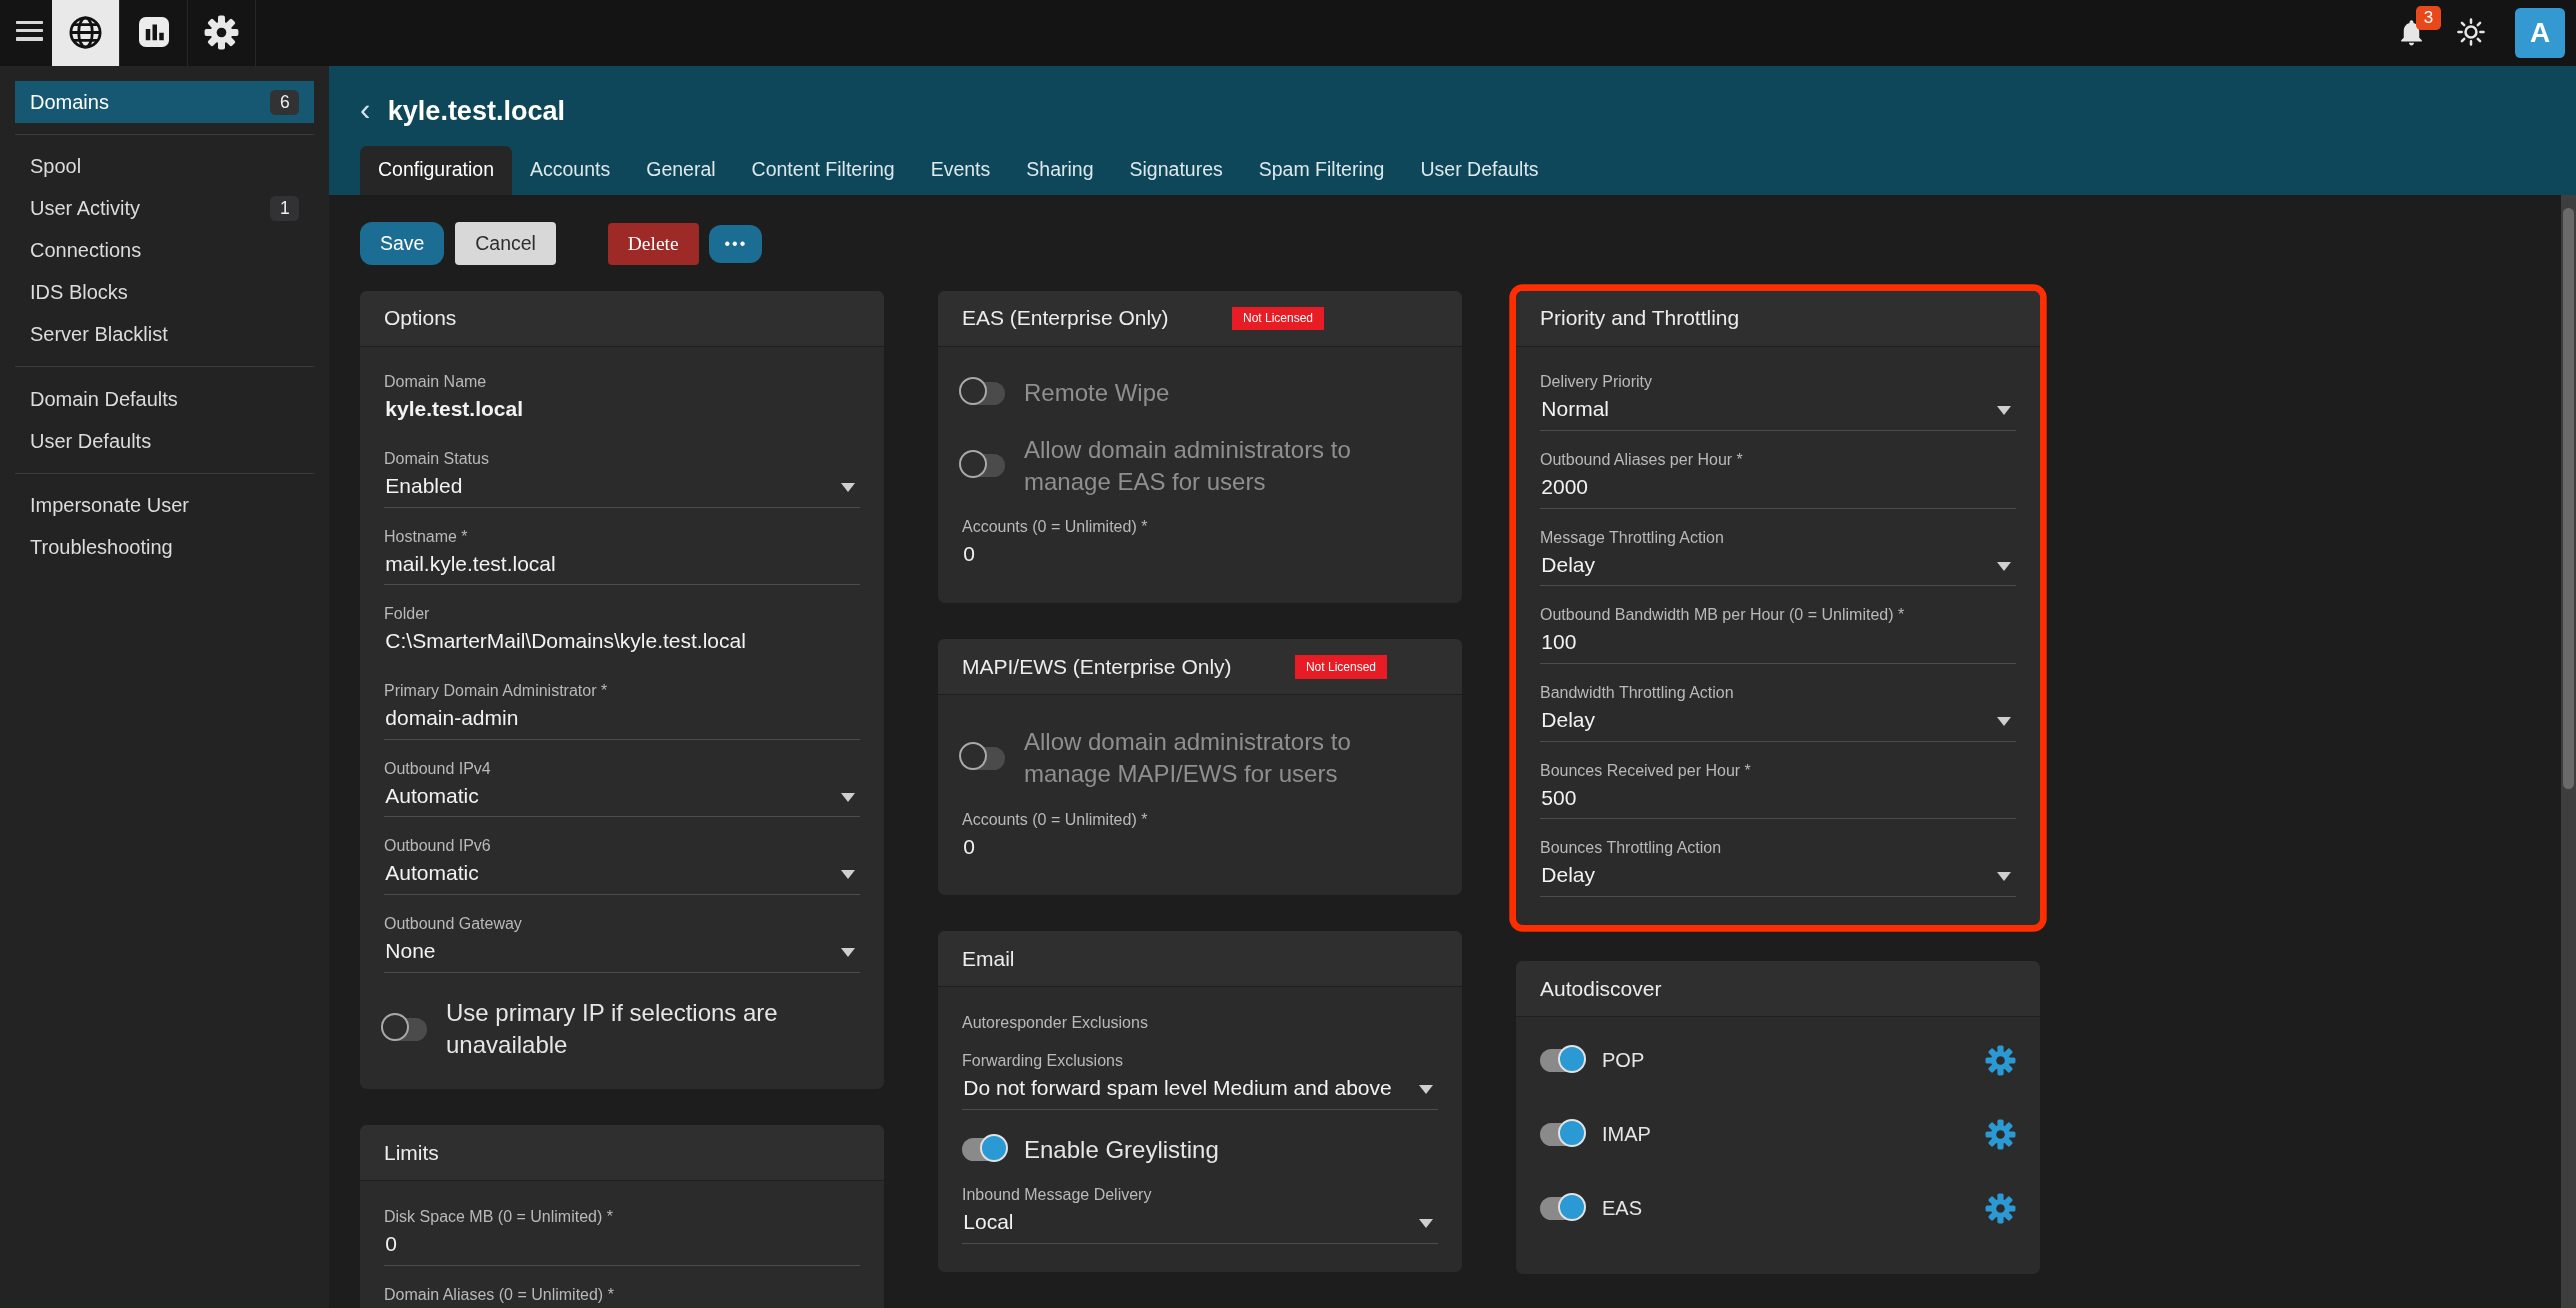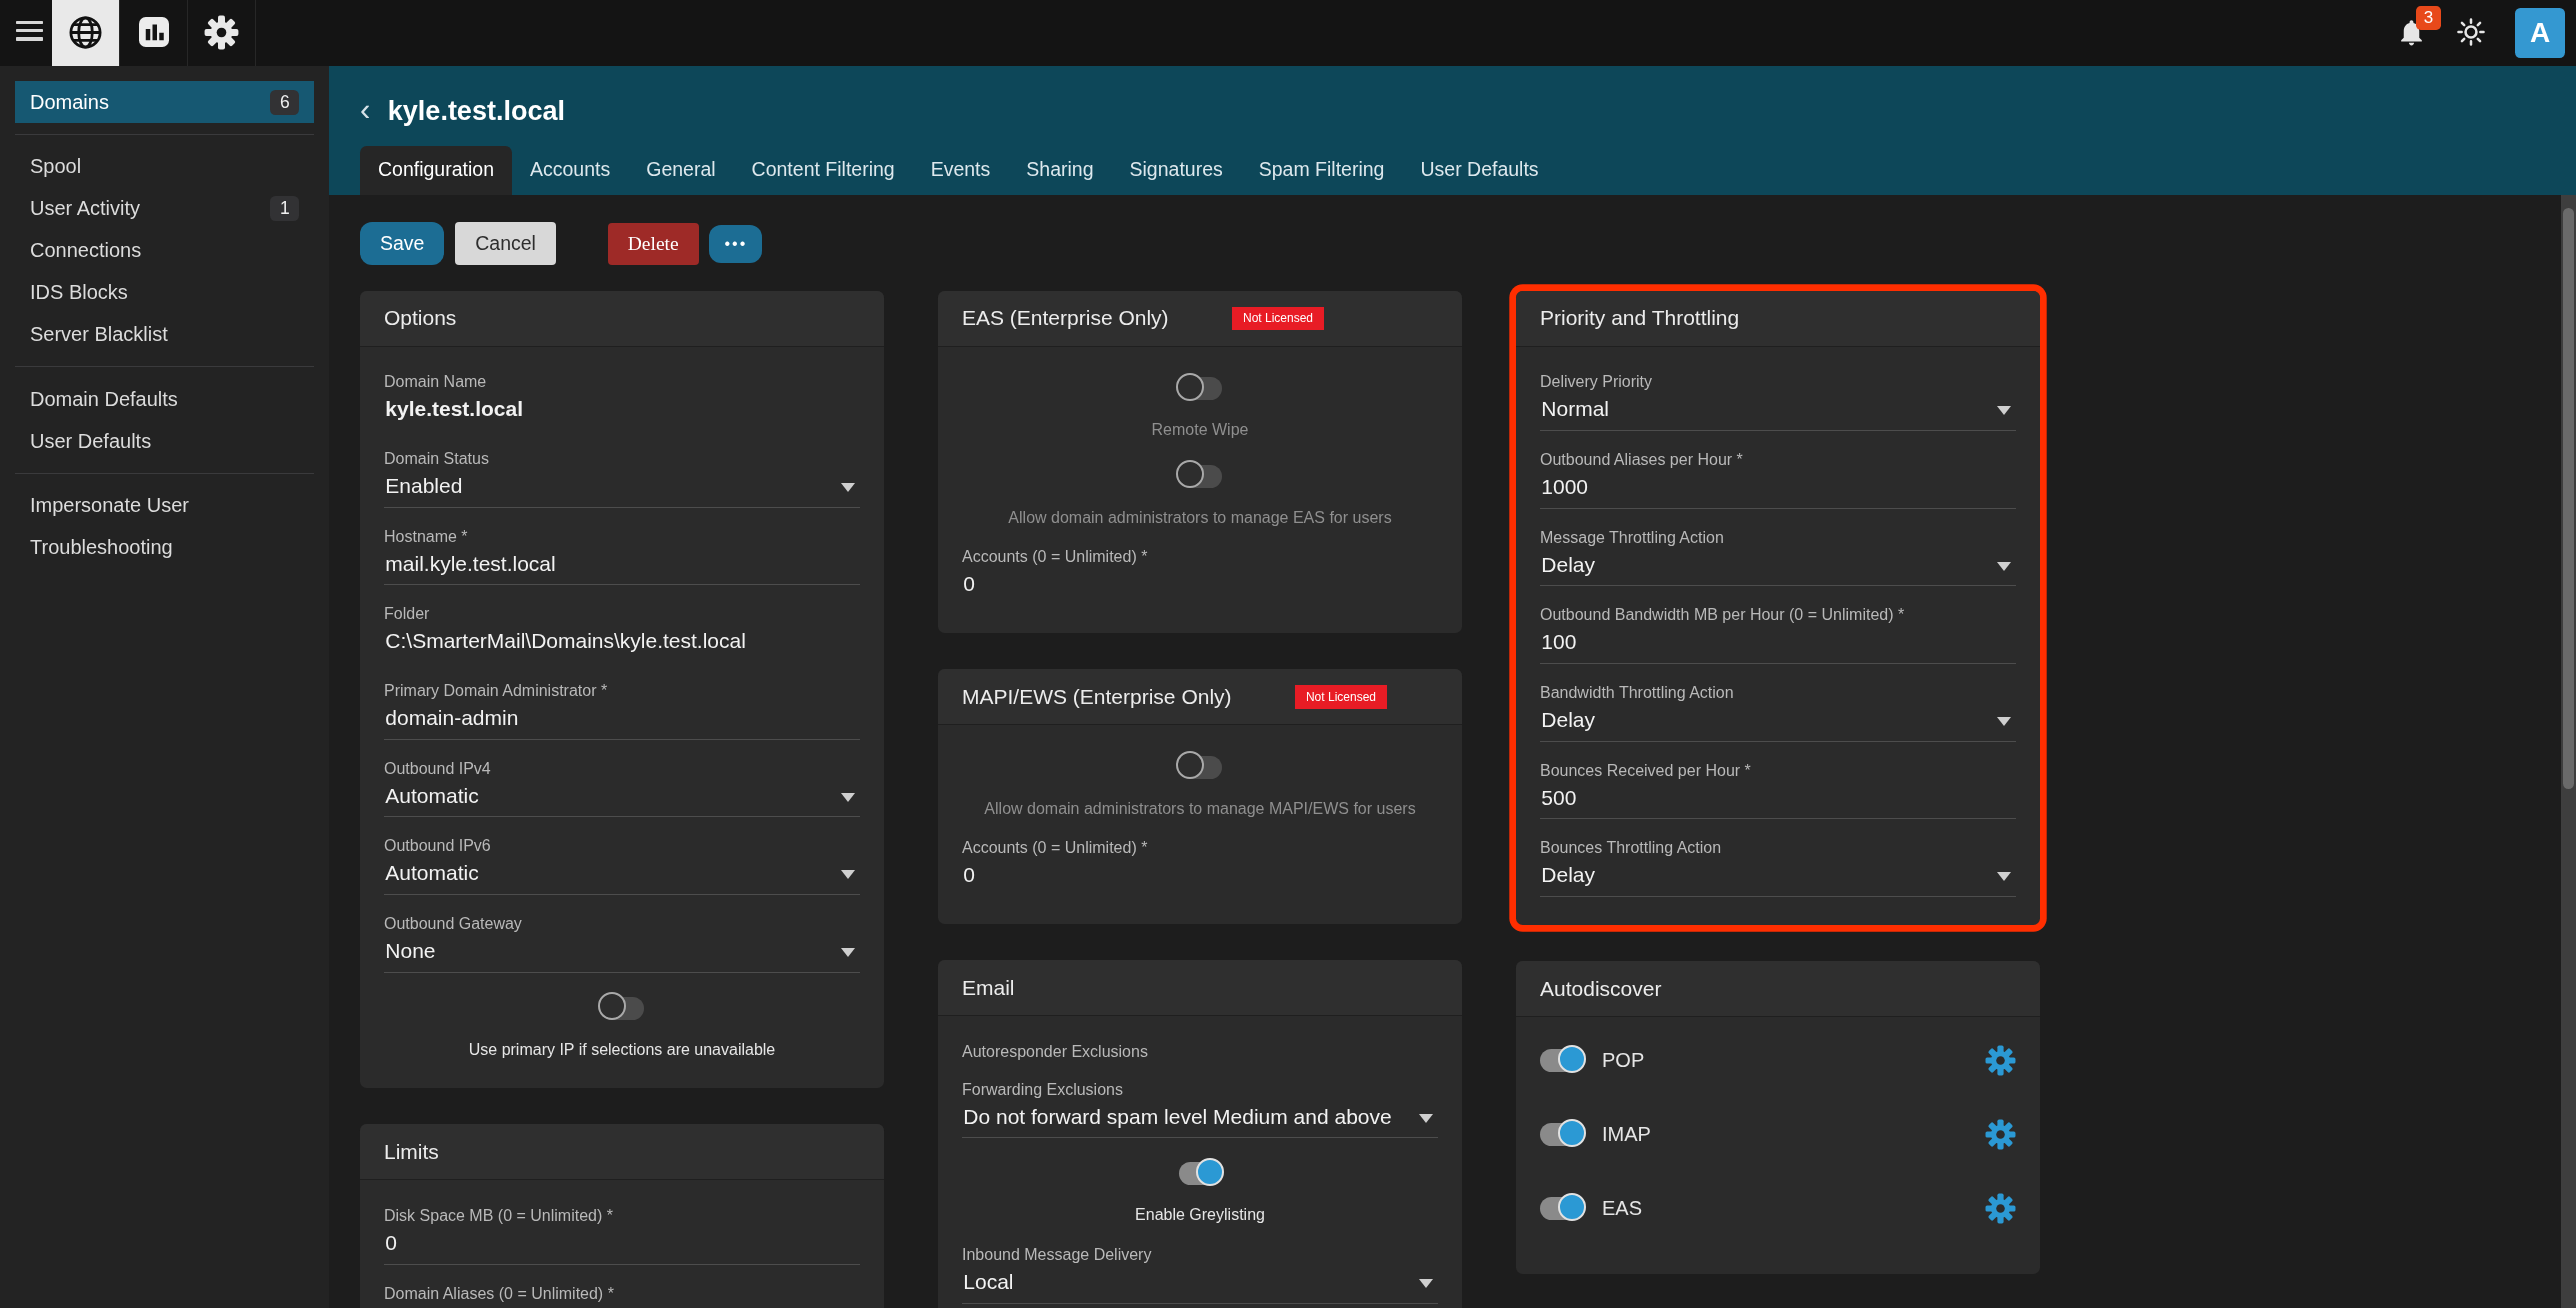--- a/index.html
+++ b/index.html
@@ -62,21 +62,21 @@
 
   .row { padding-top:20px; }
   .f-label { font-size:16px; color:#b9b9b9; }
   .f-value { font-size:21px; color:#f2f2f2; padding:6px 1.3px 8.7px; position:relative; }
   .f-value.bold { font-weight:bold; }
   .row.underlined .f-value { border-bottom:1.3px solid #4d4d4d; cursor:pointer; }
   .dd-arrow { position:absolute; right:5.4px; top:15px; width:0; height:0;
     border-left:7.4px solid transparent; border-right:7.4px solid transparent; border-top:9.4px solid #cfcfcf; }
 
   .toggle-row { display:flex; align-items:center; gap:19px; padding-top:24px;
-    font-size:16px; color:#e6e6e6; line-height:1.35;flex-direction:column; }
+    font-size:24px; color:#e6e6e6; line-height:1.35; }
   .toggle-row.disabled { color:#8f8f8f; }
   .toggle { width:43px; height:23px; border-radius:11.4px; background:#4b4b4b; position:relative; flex-shrink:0; cursor:pointer; }
   .toggle .knob { position:absolute; top:-4.7px; left:-2.7px; width:28px; height:28px; border-radius:50%;
     background:#2d2d2d; border:2px solid #a9a9a9; }
   .toggle.on { background:#8a8a8a; }
   .toggle.on .knob { left:auto; right:-2.7px; background:var(--accent,#2b99d4); border-color:#e2e2e2; }
 
   .service-row { display:flex; align-items:center; gap:19px; padding:21.5px 0; font-size:20px; color:#e6e6e6; }
   .service-label { flex:1; }
   .gear-btn { cursor:pointer; display:flex; }
@@ -350,21 +350,21 @@
           <div class="card-header">
             <span class="card-title-text">Priority and Throttling</span>
           </div>
           <div class="card-body">
             <div class="row underlined">
               <div class="f-label">Delivery Priority</div>
               <div class="f-value"><span>Normal</span><div class="dd-arrow"></div></div>
             </div>
             <div class="row underlined">
               <div class="f-label">Outbound Aliases per Hour *</div>
-              <div class="f-value"><span>1000</span></div>
+              <div class="f-value"><span>2000</span></div>
             </div>
             <div class="row underlined">
               <div class="f-label">Message Throttling Action</div>
               <div class="f-value"><span>Delay</span><div class="dd-arrow"></div></div>
             </div>
             <div class="row underlined">
               <div class="f-label">Outbound Bandwidth MB per Hour (0 = Unlimited) *</div>
               <div class="f-value"><span>100</span></div>
             </div>
             <div class="row underlined">

